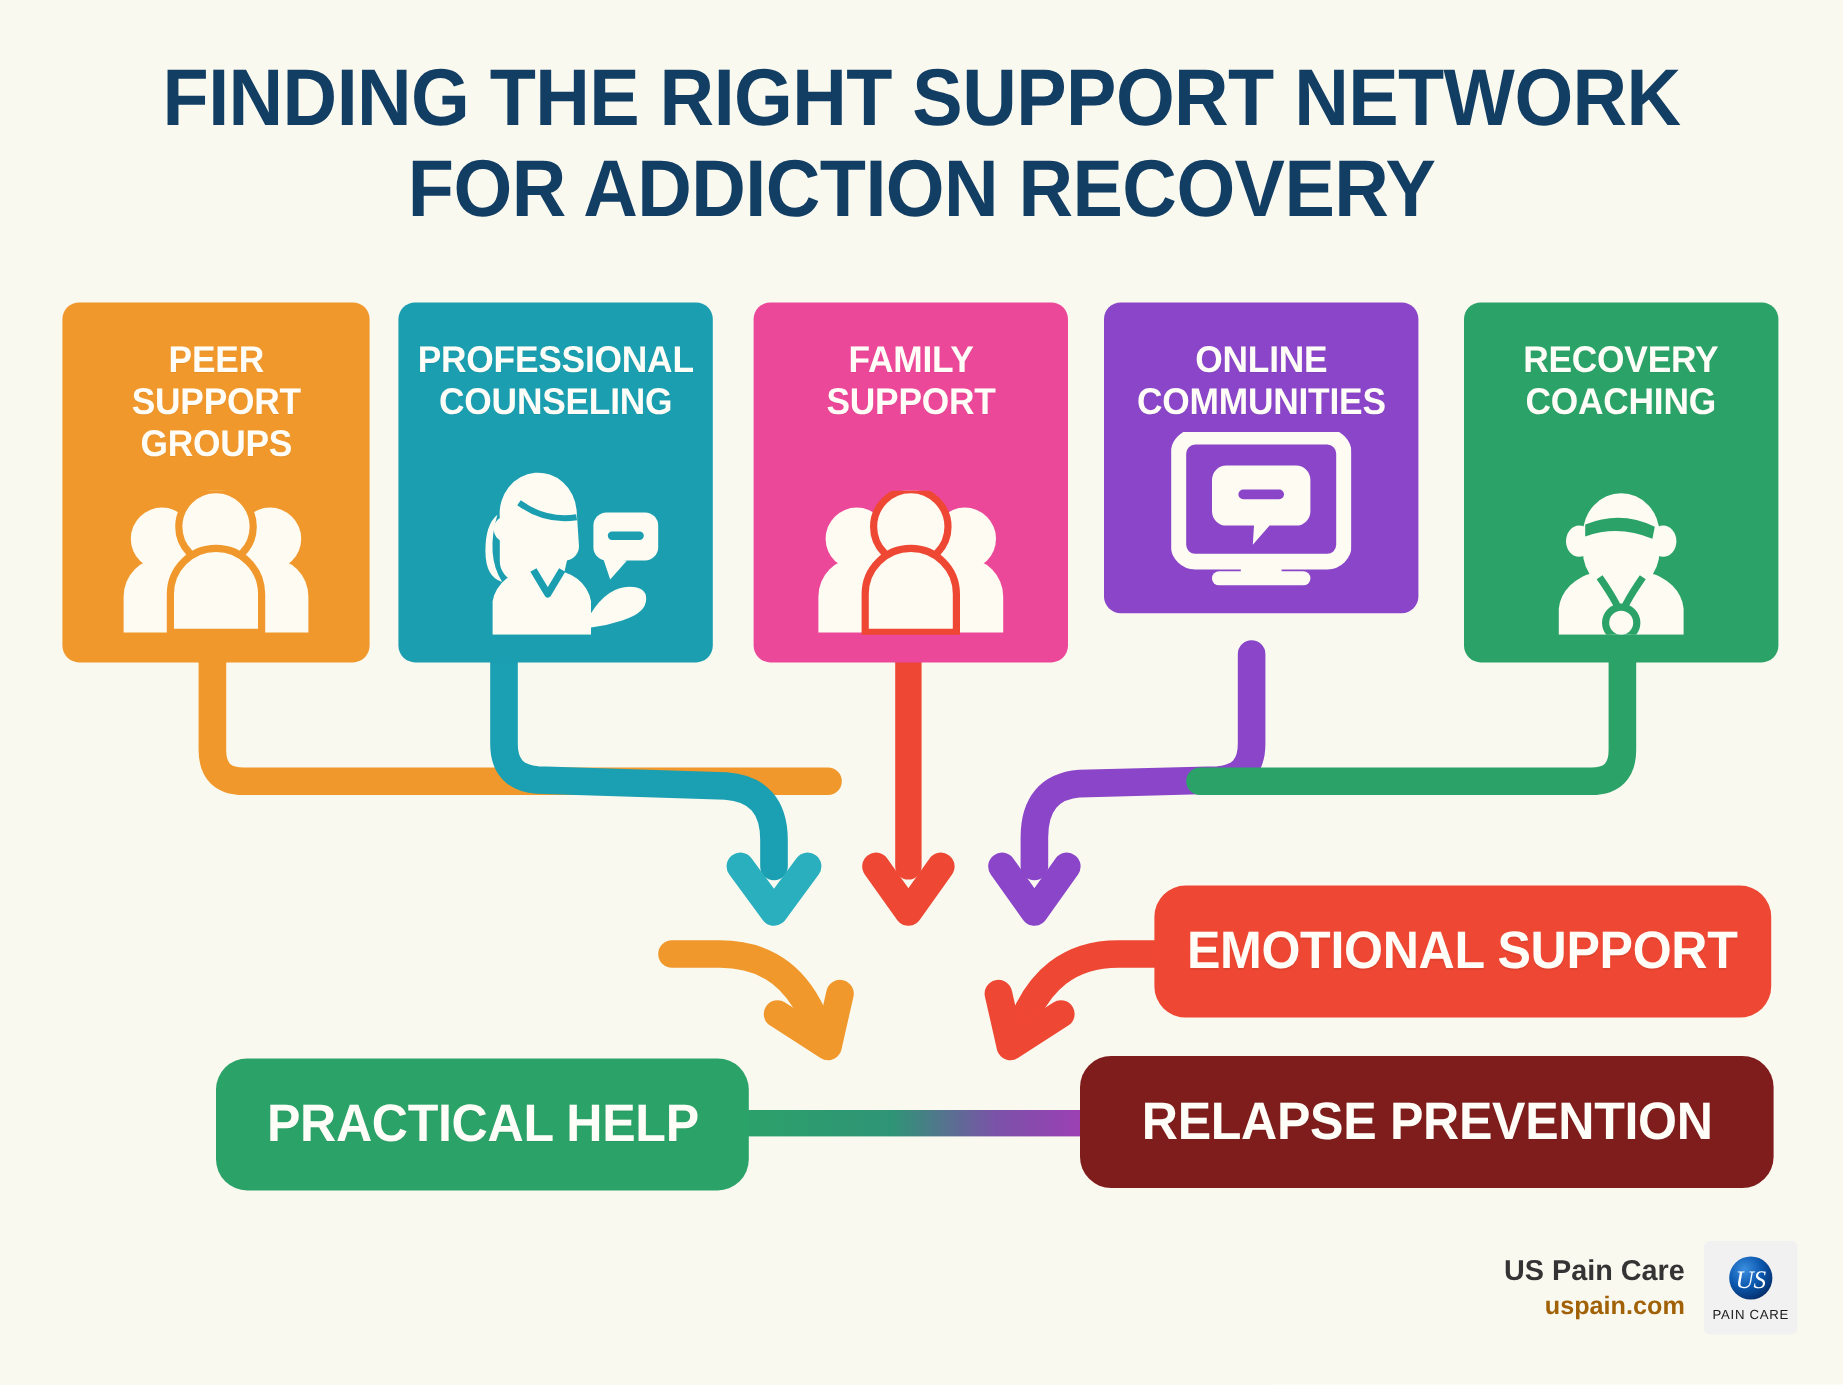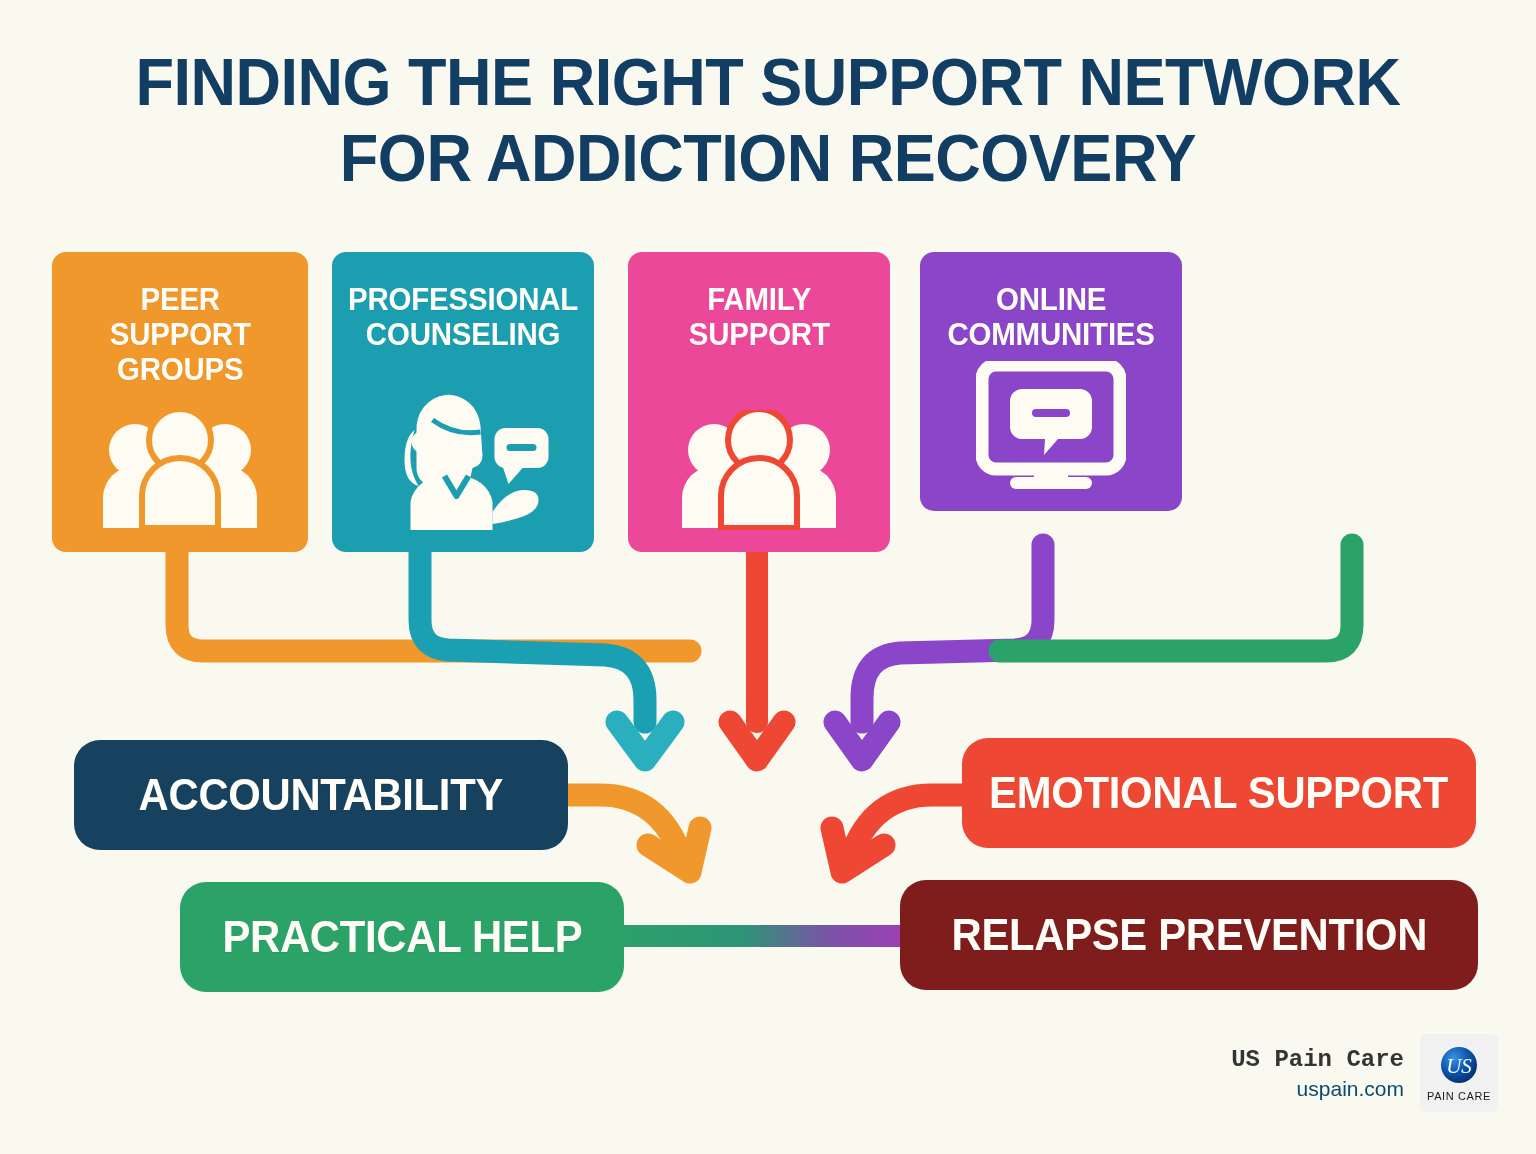--- a/index.html
+++ b/index.html
@@ -105,25 +105,24 @@
     gap: 16px;
   }
   #footer-text {
     text-align: right;
   }
   #footer-brand {
     color: #343434;
     font-weight: 700;
     font-size: 24px;
     line-height: 30px;
-    font-family: Liberation Mono, monospace;
   }
   #footer-url {
-    color: #0c4a6e;
-    font-weight: 400;
+    color: #a16207;
+    font-weight: 700;
     font-size: 21px;
     line-height: 27px;
   }
   #footer-logo {
     width: 78px;
     height: 78px;
     background: #F1F1F1;
     border-radius: 5px;
     display: flex;
     flex-direction: column;
@@ -249,24 +248,41 @@
       <svg width="150" height="128" viewBox="0 0 150 128">
         <rect x="6" y="4" width="138" height="104" rx="14" fill="none" stroke="#FDFBF2" stroke-width="13"></rect>
         <rect x="58" y="108" width="34" height="12" fill="#FDFBF2"></rect>
         <rect x="34" y="116" width="82" height="12" rx="6" fill="#FDFBF2"></rect>
         <path d="M46 28 h58 a12 12 0 0 1 12 12 v26 a12 12 0 0 1 -12 12 h-22 l-14 16 l1 -16 h-23 a12 12 0 0 1 -12 -12 v-26 a12 12 0 0 1 12 -12 z" fill="#FDFBF2"></path>
         <rect x="56" y="48" width="38" height="8" rx="4" fill="#8A45C8"></rect>
       </svg>
     </div>
   </div>
 
-
-  <div class="pill" style="left:74px; top:740px; width:494px; height:110px; background:#17425F;">
-    <span class="pill-label">ACCOUNTABILITY</span>
-  </div>
+  <div class="card" style="left:1220px; top:252px; width:262px; height:300px; background:#2BA368;">
+    <div class="card-label">RECOVERY
+COACHING</div>
+    <div class="card-icon">
+      <svg width="160" height="140" viewBox="0 0 160 140">
+
+        <path d="M48 56 a32 34 0 0 1 64 0 v14 a32 34 0 0 1 -64 0 z" fill="#FDFBF2"></path>
+        <ellipse cx="45" cy="62" rx="11" ry="13" fill="#FDFBF2"></ellipse>
+        <ellipse cx="115" cy="62" rx="11" ry="13" fill="#FDFBF2"></ellipse>
+
+        <path d="M50 48 q30 -12 58 2 l-2 10 q-28 -12 -56 -2 z" fill="#2BA368"></path>
+
+        <path d="M28 140 v-22 a40 34 0 0 1 30 -30 h44 a40 34 0 0 1 30 30 v22 z" fill="#FDFBF2"></path>
+
+        <path d="M62 92 q18 26 18 34" fill="none" stroke="#2BA368" stroke-width="6"></path>
+        <path d="M98 92 q-18 26 -18 34" fill="none" stroke="#2BA368" stroke-width="6"></path>
+        <circle cx="80" cy="130" r="13" fill="#FDFBF2" stroke="#2BA368" stroke-width="6"></circle>
+      </svg>
+    </div>
+  </div>
+
 
   <div class="pill" style="left:962px; top:738px; width:514px; height:110px; background:#EE4733;">
     <span class="pill-label">EMOTIONAL SUPPORT</span>
   </div>
 
   <div class="pill" style="left:180px; top:882px; width:444px; height:110px; background:#2BA368;">
     <span class="pill-label">PRACTICAL HELP</span>
   </div>
 
   <div class="pill" style="left:900px; top:880px; width:578px; height:110px; background:#7f1d1d;">

